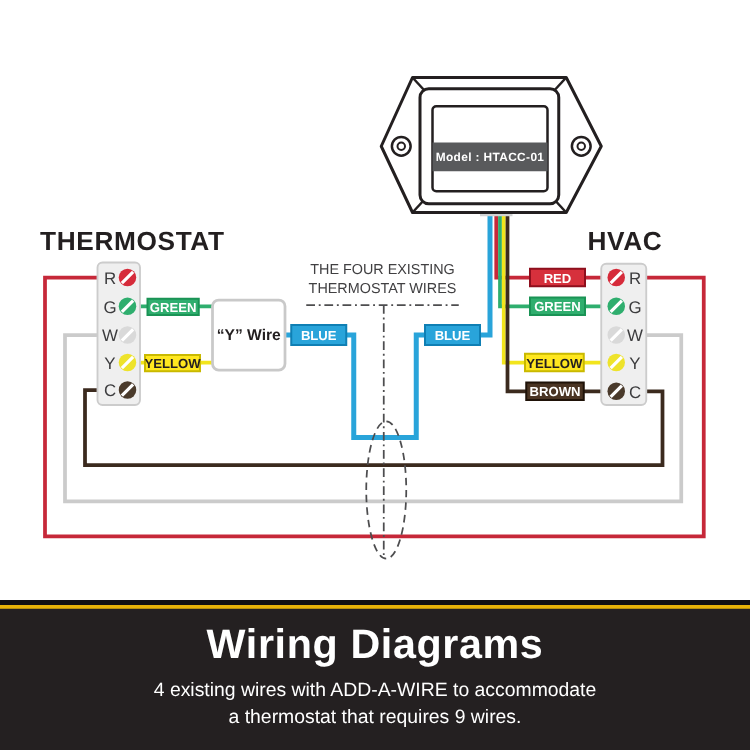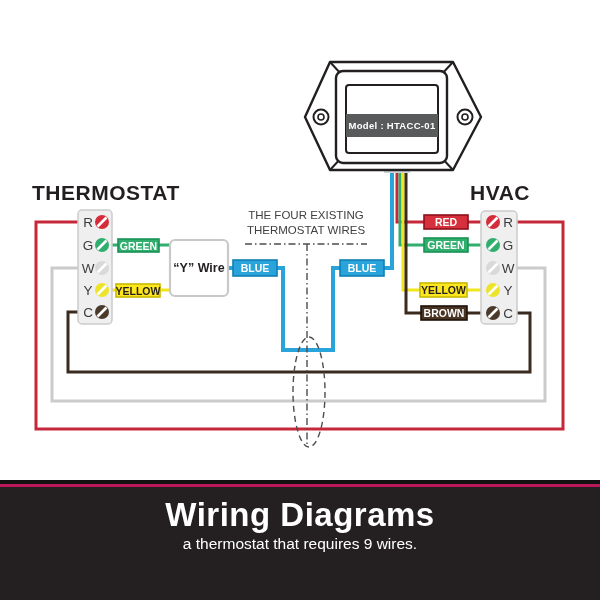--- a/index.html
+++ b/index.html
@@ -20,21 +20,21 @@
   .t-model{font-size:9.5px;font-weight:bold;fill:#ffffff;letter-spacing:.3px;}
   .wire{fill:none;stroke-width:3;stroke-linejoin:miter;}
   .wire-thick{fill:none;stroke-width:4;stroke-linejoin:miter;}
   .outline{fill:#ffffff;stroke:#231f20;stroke-width:2.4;stroke-linejoin:round;}
   .block{fill:#efefef;stroke:#cccccc;stroke-width:1.5;}
   .chip{stroke-width:1.6;}
   .dash{fill:none;stroke:#4d4d4f;stroke-width:1.4;}
   .top-rule{position:absolute;left:0;top:480px;width:600px;height:4px;background:#141112;}
   .banner{
     position:absolute;left:0;top:484px;width:600px;height:116px;
-    background:#242021;border-top:3px solid #be185d;box-sizing:border-box;
+    background:#242021;border-top:3px solid #eab308;box-sizing:border-box;
     text-align:center;color:#ffffff;
   }
   .banner-title{margin-top:9px;font-size:33px;font-weight:800;letter-spacing:.5px;}
   .banner-sub{font-size:15.5px;line-height:1.35;}
   .banner-sub.first{margin-top:9px;}
 </style>
 </head>
 <body>
 
 <div class="stage">
@@ -154,16 +154,17 @@
     <text class="t-note" x="306" y="219" text-anchor="middle">THE FOUR EXISTING</text>
     <text class="t-note" x="306" y="234" text-anchor="middle">THERMOSTAT WIRES</text>
     <path class="dash" d="M245 244 H367" stroke-dasharray="7 3 1.5 3"></path>
     <path class="dash" d="M307 244 V447" stroke-dasharray="7 3 1.5 3"></path>
     <ellipse class="dash" cx="309" cy="392" rx="16" ry="55" stroke-dasharray="6 4"></ellipse>
   </svg>
 
   <div class="top-rule"></div>
   <div class="banner">
     <div class="banner-title">Wiring Diagrams</div>
+    <div class="banner-sub first">4 existing wires with ADD-A-WIRE to accommodate</div>
     <div class="banner-sub">a thermostat that requires 9 wires.</div>
   </div>
 
 </div>
 
 </body></html>

